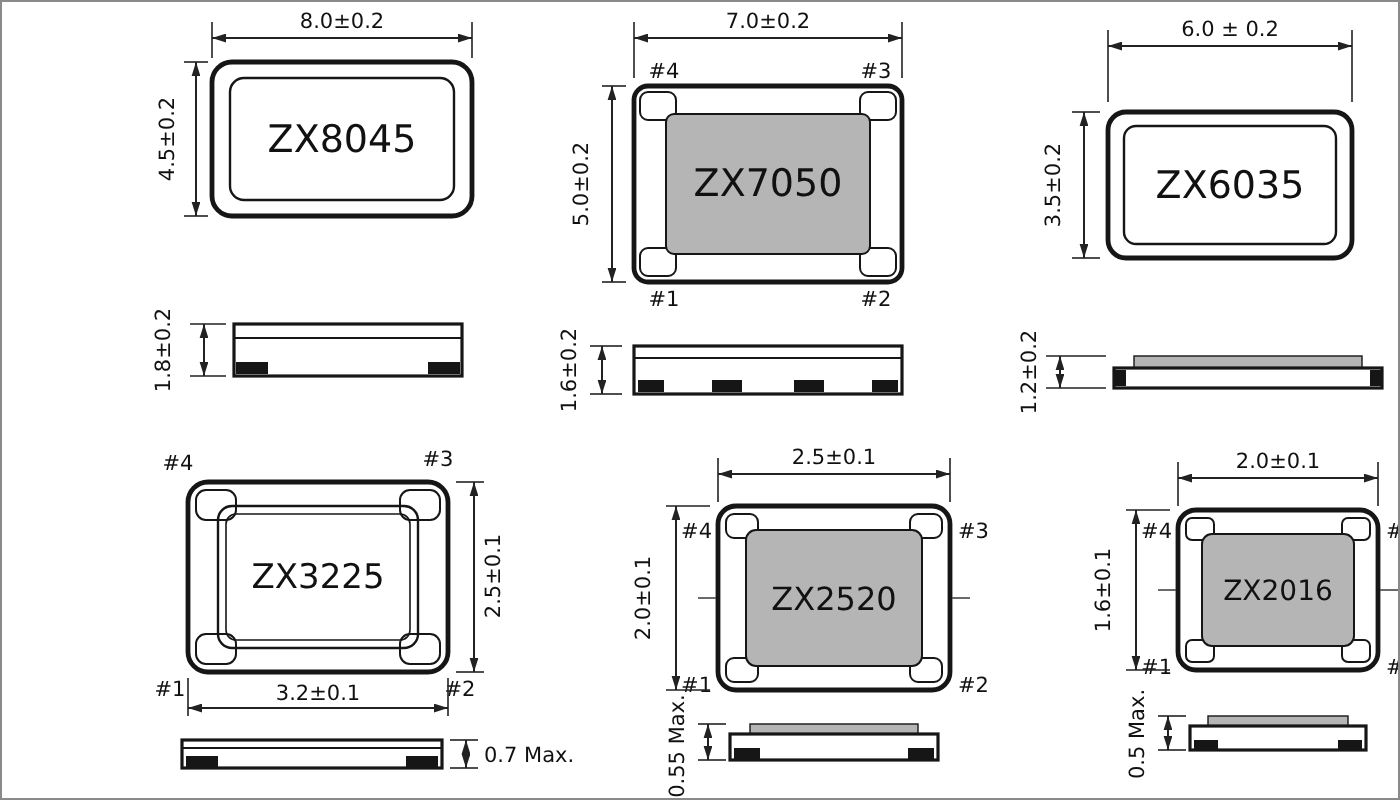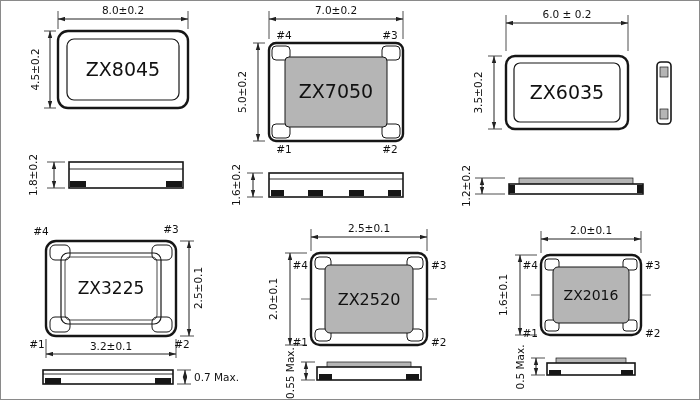--- a/index.html
+++ b/index.html
@@ -1,16 +1,16 @@
 <!DOCTYPE html>
 <html><head>
 <meta charset="utf-8">
 <style>
   html,body{margin:0;padding:0;background:#fff;}
-  .canvas{position:relative;width:700px;height:400px;background:#fff;border:1px solid #8a8a8a;box-sizing:border-box;overflow:hidden;}
+  .canvas{position:relative;width:700px;height:400px;background:#fff;border:1px solid #8a8a8a;box-sizing:border-box;overflow:hidden;padding-left:48px;}
   svg{display:block;}
   text{font-family:"DejaVu Sans","Liberation Sans",sans-serif;fill:#111;}
   .dim-t{font-size:10.5px;}
   .pad-t{font-size:10.5px;}
   .pkg-t{font-size:19px;text-anchor:middle;fill:#111;}
   .pkg-t.mid{font-size:17px;}
   .pkg-t.small{font-size:16px;}
   .pkg-t.tiny{font-size:14px;}
   line.dim{stroke:#222;stroke-width:1;marker-start:url(#as);marker-end:url(#ae);}
   line.ext{stroke:#222;stroke-width:0.8;}

